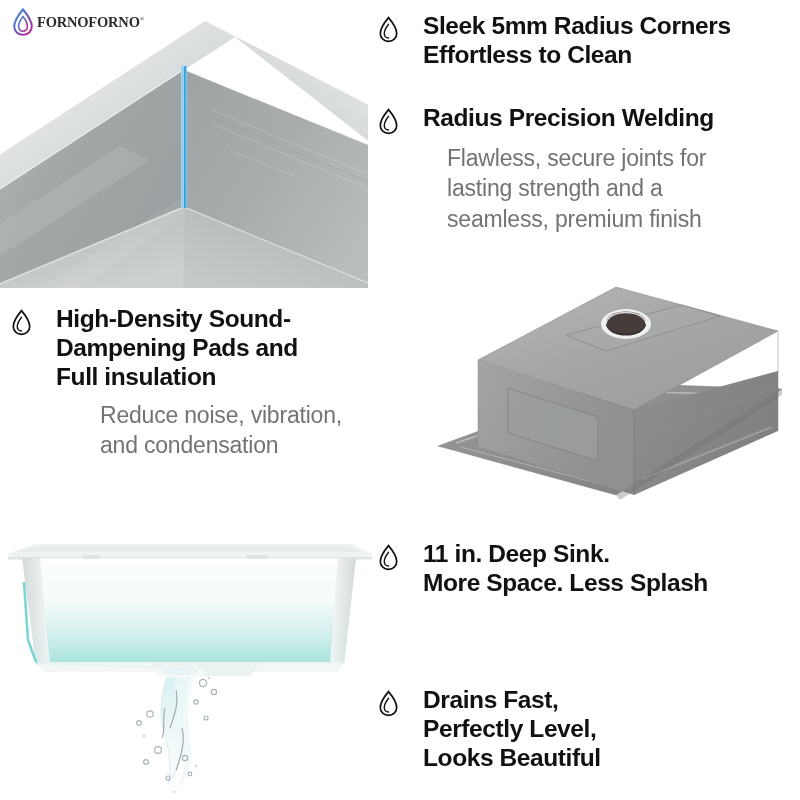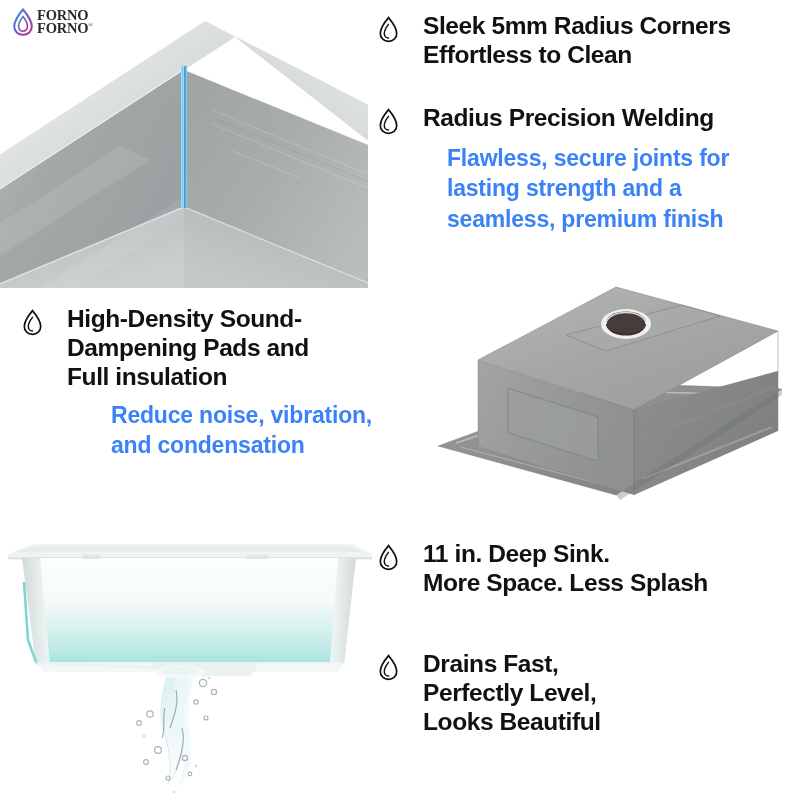--- a/index.html
+++ b/index.html
@@ -29,21 +29,21 @@
     left: 12px;
     top: 8px;
     display: flex;
     align-items: center;
     gap: 3px;
     z-index: 30;
   }
   .logo-mark { width: 22px; height: 28px; display: block; }
   .logo-text {
     display: flex;
-    flex-direction: column;
+    flex-direction: row;
     line-height: 0.88;
     font-family: "Liberation Serif", serif;
     font-weight: 700;
     font-size: 14.5px;
     letter-spacing: -0.2px;
     color: #2b2b2b;
   }
   .logo-text .l2 { position: relative; }
   .logo-text .l2 .reg {
     font-size: 6px;
@@ -67,35 +67,35 @@
     font-weight: 700;
     font-size: 24.5px;
     line-height: 1.18;
     letter-spacing: -0.4px;
     color: #111111;
     margin: 0;
     white-space: pre-line;
   }
   .feat-desc {
     font-family: "Liberation Sans", sans-serif;
-    font-weight: 700;
+    font-weight: 400;
     font-size: 23px;
     line-height: 1.32;
     letter-spacing: -0.2px;
-    color: #3b82f6;
+    color: #737373;
     margin: 6px 0 0 0;
     white-space: pre-line;
   }
 
   
   #feature-radius        { left: 378px; top: 12px;  width: 410px; }
   #feature-welding       { left: 378px; top: 104px; width: 410px; }
-  #feature-sound         { left: 22px;  top: 305px; width: 360px; }
+  #feature-sound         { left: 11px;  top: 305px; width: 360px; }
   #feature-deep          { left: 378px; top: 540px; width: 410px; }
-  #feature-drains        { left: 378px; top: 650px; width: 410px; }
+  #feature-drains        { left: 378px; top: 686px; width: 410px; }
 
   #feature-sound .feat-desc { margin-left: 44px; margin-top: 8px; }
   #feature-welding .feat-desc { margin-left: 24px; margin-top: 10px; }
 
   
   .img-corner {
     position: absolute;
     left: 0; top: 0;
     width: 368px; height: 288px;
     overflow: hidden;

